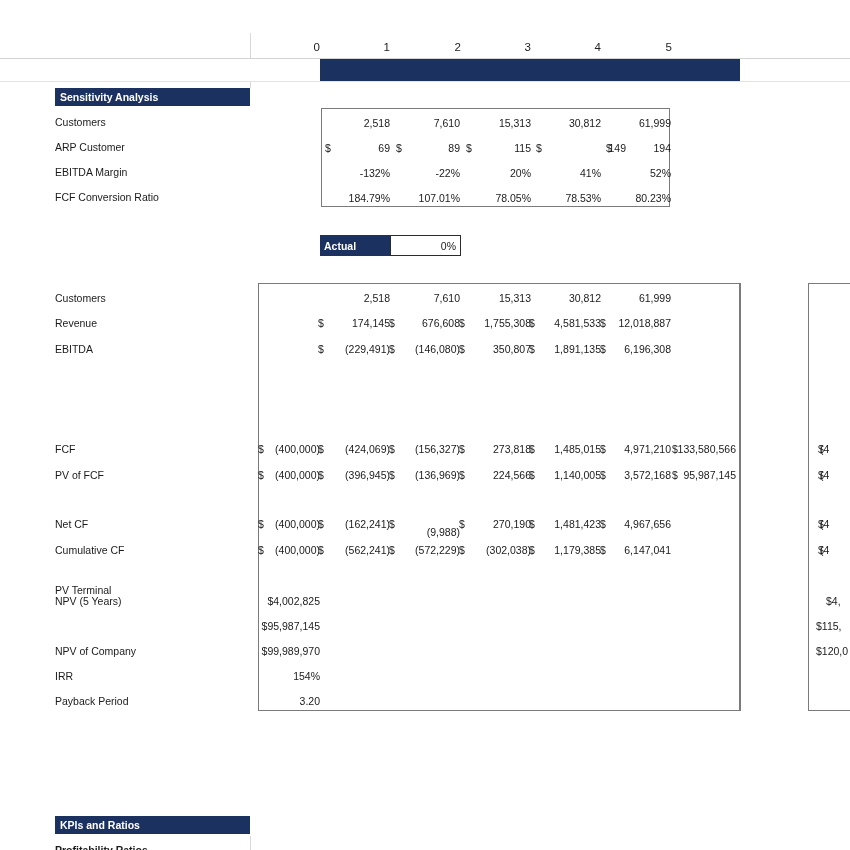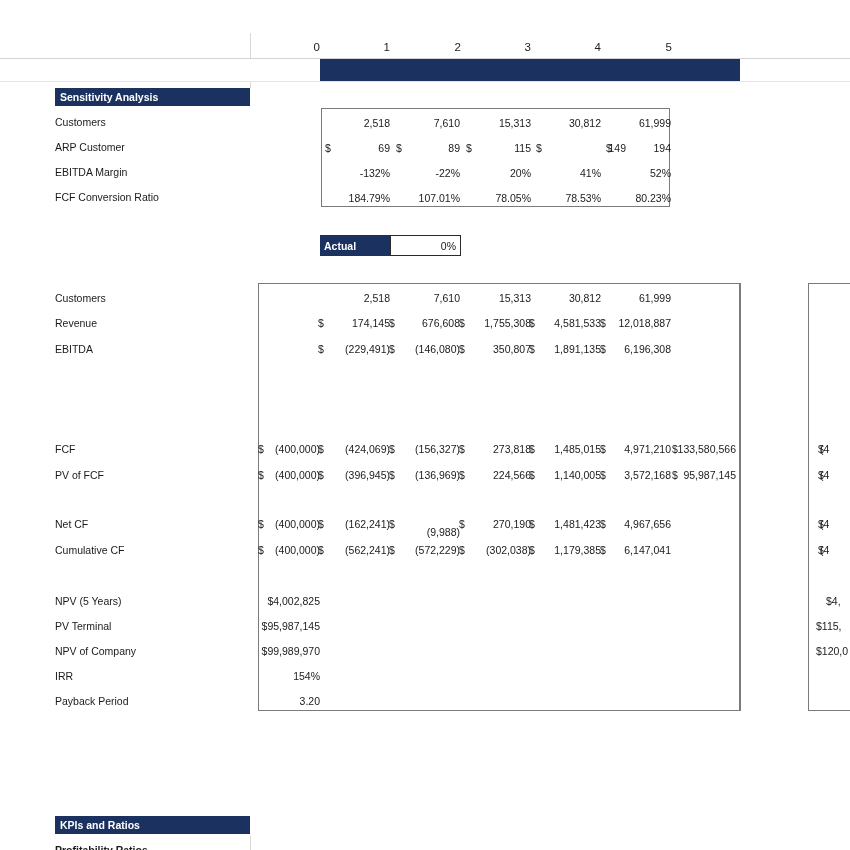--- a/index.html
+++ b/index.html
@@ -250,21 +250,21 @@
   <div class="cur" style="left:389px;top:542px;">$</div>
   <div class="num" style="left:400px;top:542px;width:60px;">(572,229)</div>
   <div class="cur" style="left:459px;top:542px;">$</div>
   <div class="num" style="left:466px;top:542px;width:65px;">(302,038)</div>
   <div class="cur" style="left:529px;top:542px;">$</div>
   <div class="num" style="left:536px;top:542px;width:65px;">1,179,385</div>
   <div class="cur" style="left:600px;top:542px;">$</div>
   <div class="num" style="left:605px;top:542px;width:66px;">6,147,041</div>
 
   <div class="lbl" style="top:593px;">NPV (5 Years)</div>
-  <div class="lbl" style="top:618px;">PV Terminal</div>
+  <div class="lbl" style="top:582px;">PV Terminal</div>
   <div class="lbl" style="top:643px;">NPV of Company</div>
   <div class="lbl" style="top:668px;">IRR</div>
   <div class="lbl" style="top:693px;">Payback Period</div>
 
   <div class="num" style="left:245px;top:593px;width:75px;">$4,002,825</div>
   <div class="num" style="left:245px;top:618px;width:75px;">$95,987,145</div>
   <div class="num" style="left:245px;top:643px;width:75px;">$99,989,970</div>
   <div class="num" style="left:245px;top:668px;width:75px;">154%</div>
   <div class="num" style="left:245px;top:693px;width:75px;">3.20</div>
 

